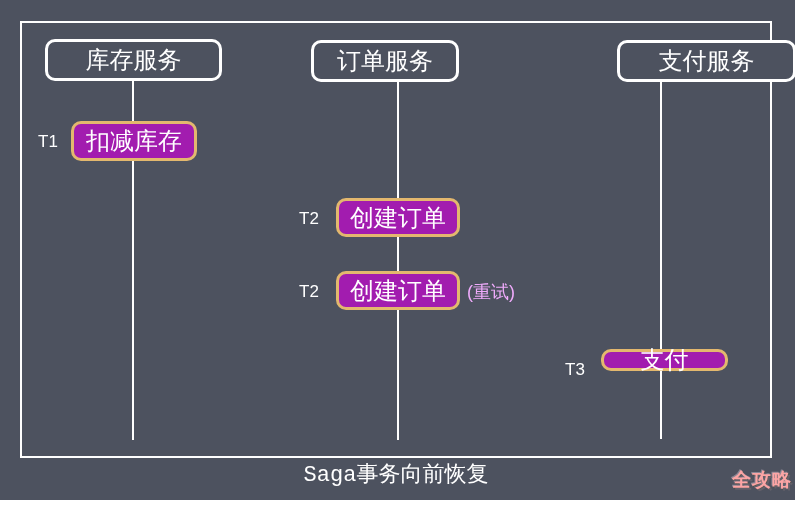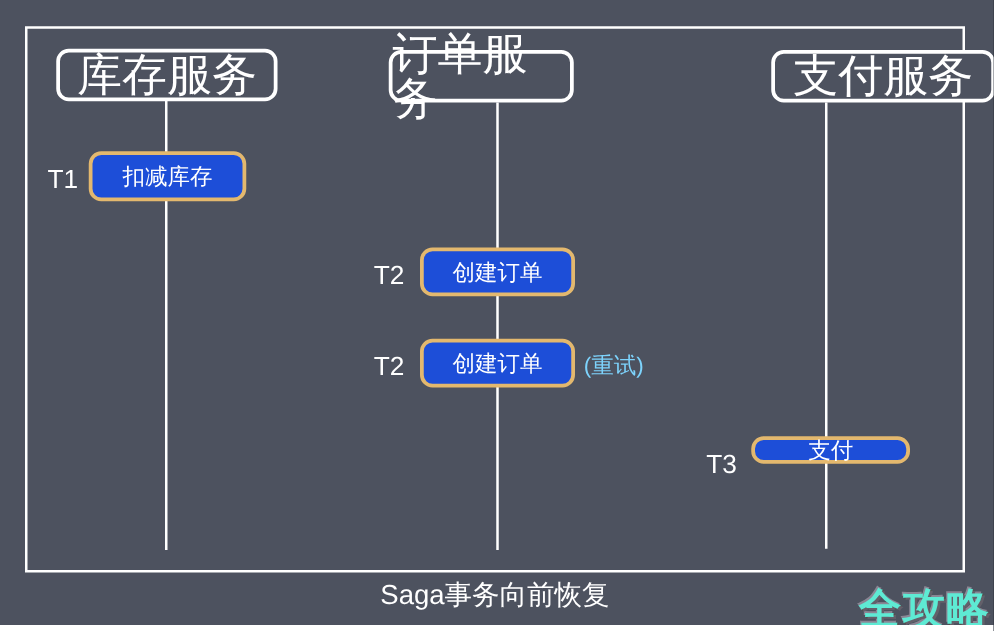--- a/index.html
+++ b/index.html
@@ -39,92 +39,93 @@
   .lifeline.pay { left: 660px; top: 82px;  height: 357px; }
   
   .service-box {
     position: absolute;
     height: 42px;
     border: 3px solid #ffffff;
     border-radius: 10px;
     box-sizing: border-box;
     background: #4d525f;
     color: #ffffff;
-    font-size: 36px;
+    font-size: 24px;
     font-weight: 300;
     display: flex;
     align-items: center;
     justify-content: center;
     z-index: 2;
     line-height: 1;
   }
   .service-box.inv { left: 45px;  top: 39px; width: 177px; }
   .service-box.ord { left: 311px; top: 40px; width: 148px; }
   .service-box.pay { left: 572px; top: 40px; width: 179px; margin-left: 45px; }
   
   .activity-box {
     position: absolute;
     border: 3px solid #e3b86e;
     border-radius: 10px;
     box-sizing: border-box;
-    background: #1d4ed8;
+    background: #a21caf;
     color: #ffffff;
-    font-size: 18px;
+    font-size: 24px;
     font-weight: 300;
     display: flex;
     align-items: center;
     justify-content: center;
     z-index: 2;
     line-height: 1;
   }
   .activity-box.t1  { left: 71px;  top: 121px; width: 126px; height: 40px; }
   .activity-box.t2a { left: 336px; top: 198px; width: 124px; height: 39px; }
   .activity-box.t2b { left: 336px; top: 271px; width: 124px; height: 39px; }
   .activity-box.t3  { left: 601px; top: 349px; width: 127px; height: 22px; }
   
   .t-label {
     position: absolute;
     color: #ffffff;
-    font-size: 21px;
+    font-size: 17px;
     z-index: 2;
     line-height: 1;
   }
   .t-label.t1  { left: 38px;  top: 133px; }
   .t-label.t2a { left: 299px; top: 210px; }
   .t-label.t2b { left: 299px; top: 283px; }
   .t-label.t3  { left: 565px; top: 361px; text-align: right; }
   
   .note {
     position: absolute;
-    color: #7dd3fc;
+    color: #f0abfc;
     font-size: 18px;
     z-index: 2;
     line-height: 1;
   }
   .note.retry { left: 467px; top: 283px; }
   
   .caption {
     position: absolute;
     left: 20px;
     top: 463px;
     width: 752px;
     text-align: center;
     color: #ffffff;
     font-size: 22px;
     font-weight: 300;
     z-index: 2;
     line-height: 1.2;
+    font-family: Liberation Mono, monospace;
   }
   
   .watermark {
     position: absolute;
     right: 3px;
     top: 470px;
-    color: #5eead4;
-    font-size: 34px;
+    color: #fca5a5;
+    font-size: 19px;
     font-weight: bold;
     letter-spacing: 1px;
     text-shadow: 2px 2px 0 #63606a, -1px -1px 0 #8a8694, 1px 1px 0 #55503f;
     z-index: 3;
     line-height: 1;
   }
   
   .bottom-strip {
     position: absolute;
     left: 0;

